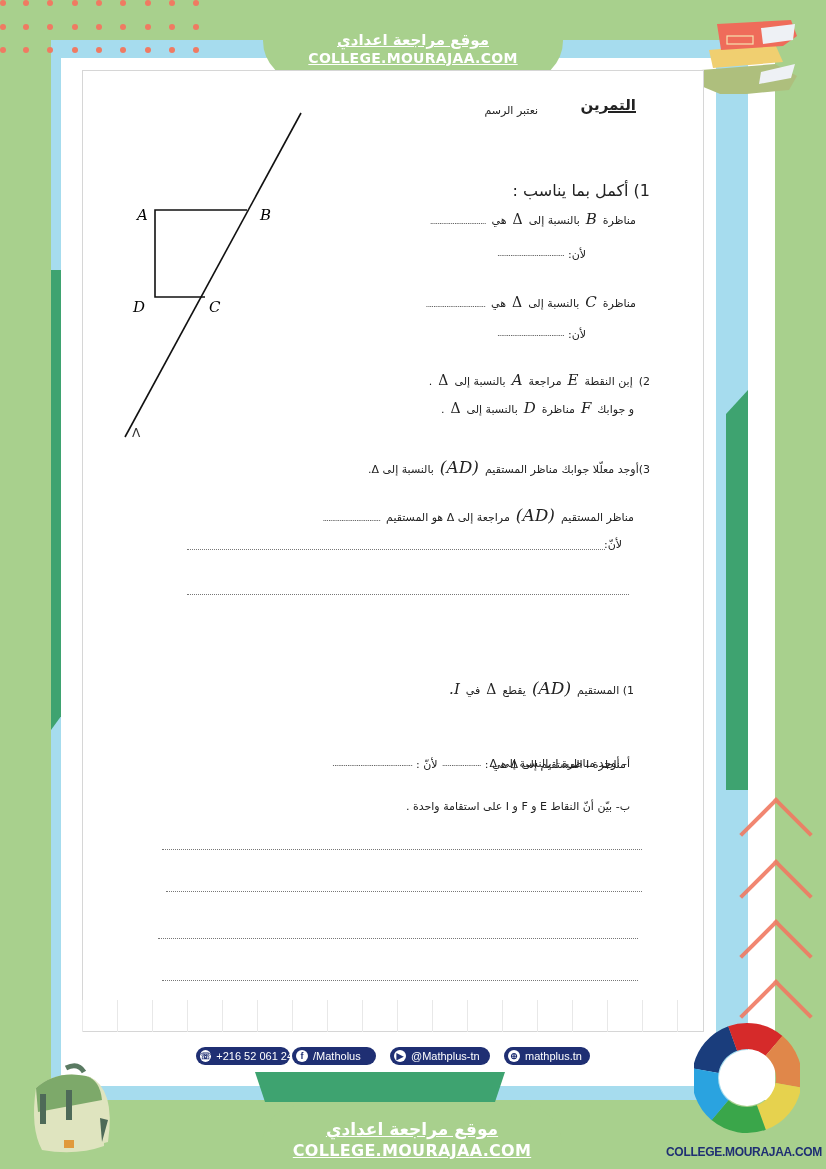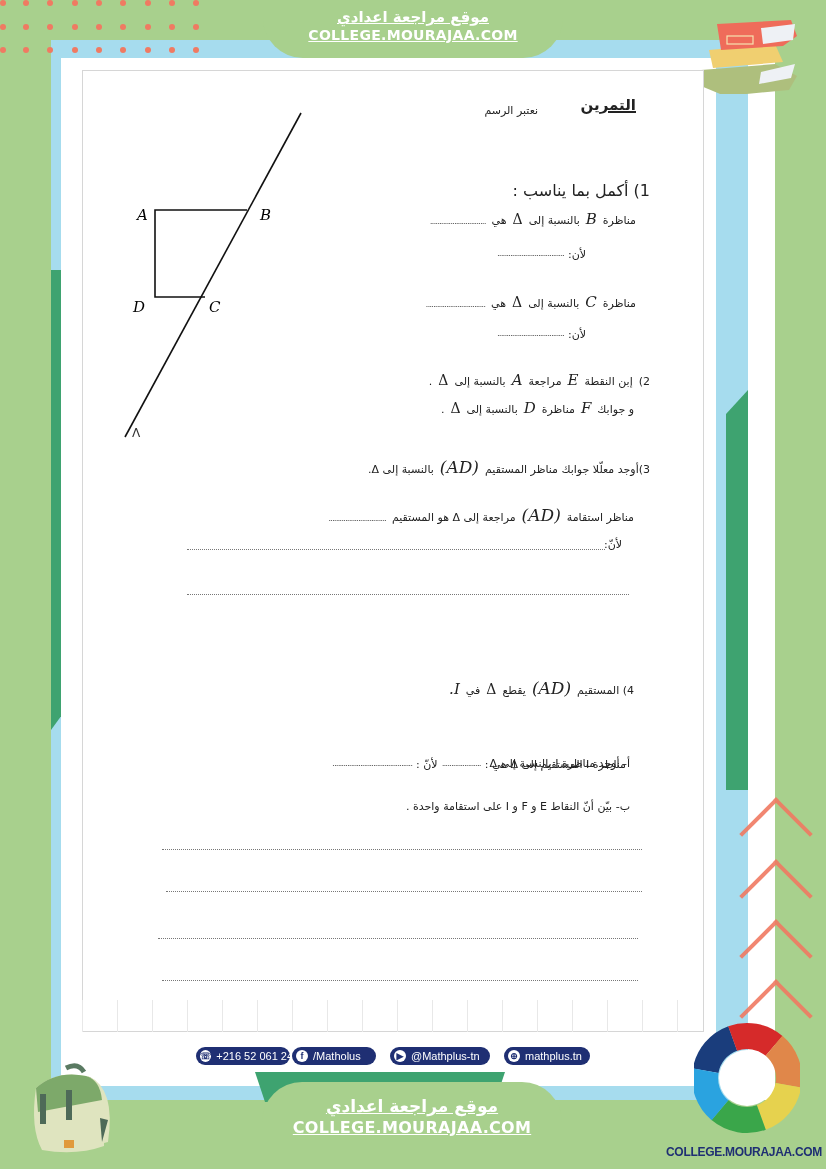--- a/index.html
+++ b/index.html
@@ -17,21 +17,21 @@
   .right-green { left: 775px; top: 40px; width: 51px; height: 1129px; background: #a8d08d; }
   .left-green { left: 0; top: 36px; width: 51px; height: 1133px; background: #a8d08d; }
   .top-green { left: 0; top: 0; width: 826px; height: 36px; background: #a8d08d; }
   .bottom-green { left: 0; top: 1100px; width: 826px; height: 69px; background: #a8d08d; }
   .bottom-teal { left: 255px; top: 1072px; width: 250px; height: 30px; background: #3ea370; clip-path: polygon(0 0,100% 0,96% 100%,4% 100%); }
 
   
   .dot { width: 6px; height: 6px; border-radius: 50%; background: #f07a62; }
 
   
-  .pill { background: #a8d08d; color: #fff; text-align: center; text-decoration: underline; font-weight: bold; }
+  .pill { background: #a8d08d; color: #fff; text-align: center; text-decoration: underline; font-weight: bold; margin-top: 23px; }
   .top-pill { left: 263px; top: 0; width: 300px; height: 58px; border-radius: 0 0 40px 40px; padding-top: 8px; }
   .bottom-pill { left: 262px; top: 1082px; width: 300px; height: 87px; border-radius: 40px 40px 0 0; padding-top: 14px; }
   .pill .ar { font-size: 15px; line-height: 18px; }
   .pill .en { font-size: 14px; line-height: 18px; letter-spacing: 0.3px; }
   .bottom-pill .ar { font-size: 17px; line-height: 21px; }
   .bottom-pill .en { font-size: 16px; line-height: 21px; }
 
   
   .page { left: 82px; top: 70px; width: 622px; height: 962px; background: #ffffff; border: 1px solid #d6d6d6; }
   .page-grid { left: 82px; top: 1000px; width: 622px; height: 32px;
@@ -166,31 +166,31 @@
   <span class="mathup">Δ</span>
   <span>.</span>
 </div>
 
 <div class="abs rtl" style="right:176px;top:457px;display:flex;gap:6px;align-items:baseline">
   <span>3)أوجد معلّلا جوابك مناظر المستقيم</span>
   <span class="math" style="font-size:17px">(AD)</span>
   <span>بالنسبة إلى Δ.</span>
 </div>
 <div class="abs rtl" style="right:192px;top:505px;display:flex;gap:6px;align-items:baseline">
-  <span>مناظر استقامة</span>
+  <span>مناظر المستقيم</span>
   <span class="math" style="font-size:17px">(AD)</span>
   <span>مراجعة إلى Δ هو المستقيم</span>
   <span class="dots-fill">...............................</span>
 </div>
 <div class="abs rtl" style="right:204px;top:538px">لأنّ:</div>
 <div class="abs dotline" style="left:187px;top:549px;width:418px"></div>
 <div class="abs dotline" style="left:187px;top:594px;width:442px"></div>
 
 <div class="abs rtl" style="right:192px;top:678px;display:flex;gap:6px;align-items:baseline">
-  <span>4) المستقيم</span>
+  <span>1) المستقيم</span>
   <span class="math" style="font-size:17px">(AD)</span>
   <span>يقطع</span>
   <span class="mathup">Δ</span>
   <span>في</span>
   <span class="math">I.</span>
 </div>
 <div class="abs rtl" style="right:196px;top:757px">أ- أوجد مناظرة I بالنسبة إلى Δ</div>
 <div class="abs rtl" style="right:200px;top:758px;display:flex;gap:4px">
   <span>مناظرة I المستقيم إلى Δ هي :</span>
   <span class="dots-fill">.....................</span>

